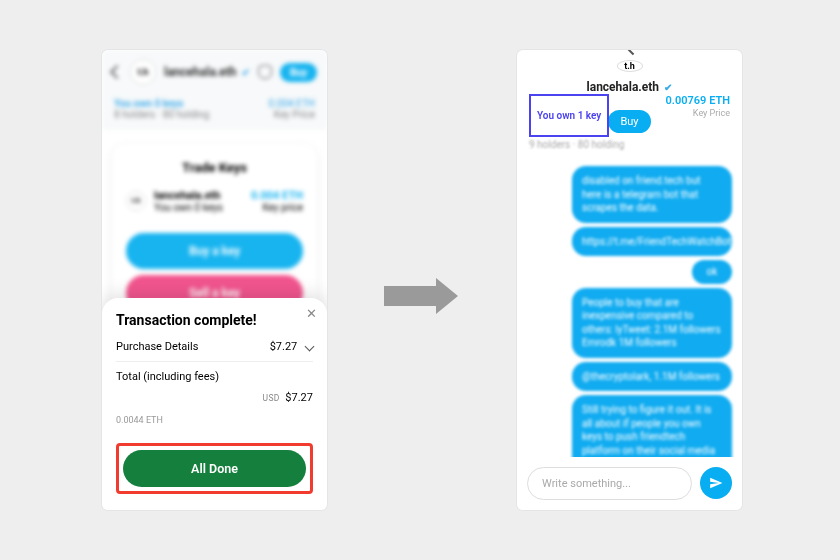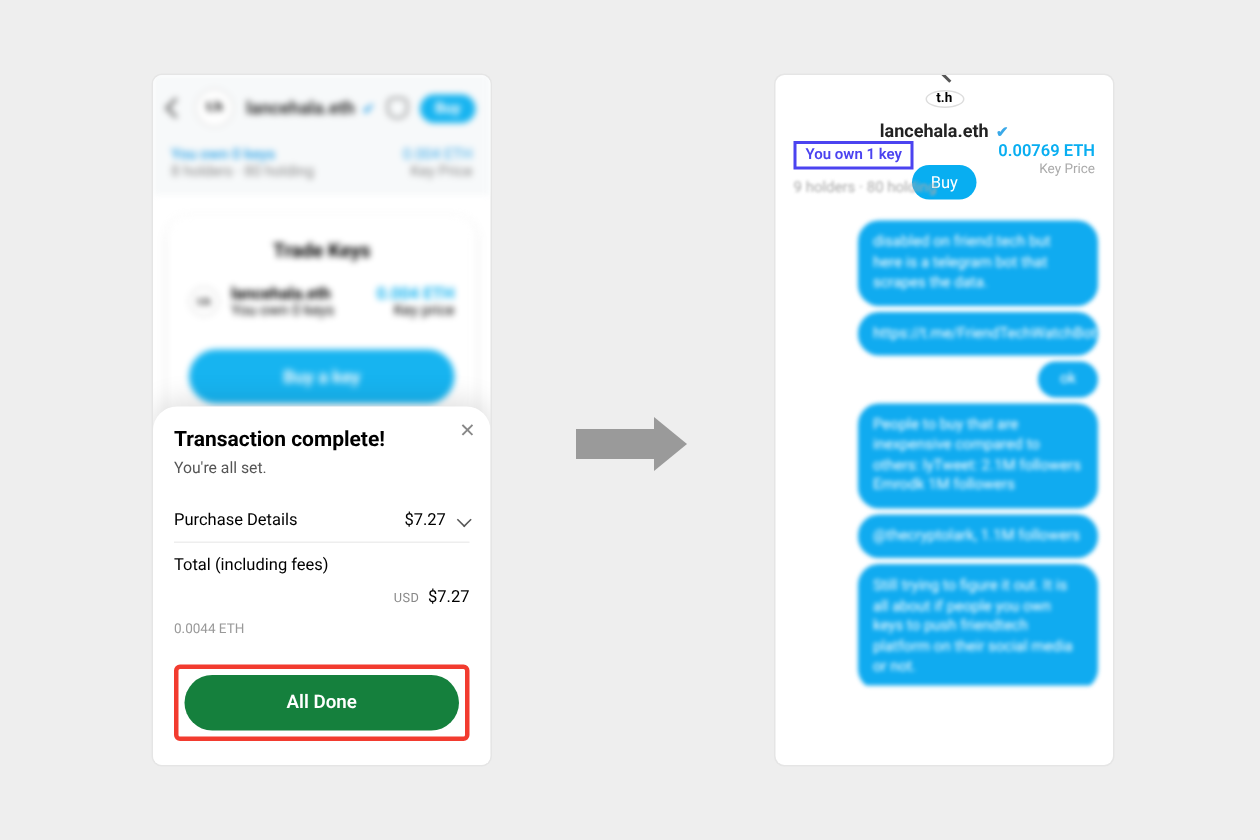--- a/index.html
+++ b/index.html
@@ -56,21 +56,21 @@
   .phone-right{ position:absolute; left:517px; top:50px; width:225px; height:460px; background:#fff; border-radius:6px; overflow:hidden; box-shadow:0 0 0 1px #e5e5e5;}
   .pr-header{ height:44px; display:flex; align-items:center; gap:8px; padding:0 10px;flex-direction:column;}
   .pr-back{ width:10px;height:10px;border-left:2px solid #555;border-bottom:2px solid #555;transform:rotate(45deg);}
   .pr-av{ width:26px;height:26px;border-radius:50%;background:#fff;border:1px solid #ddd;display:flex;align-items:center;justify-content:center;font-size:9px;font-weight:700;}
   .pr-name{ font-weight:700; font-size:12px; color:#222; flex:1;}
   .pr-name small{ color:#3ba9e8; font-size:10px; margin-left:2px;}
   .pr-bell{ width:16px;height:16px; color:#444;}
   .pr-buy{ background:#08aef1; color:#fff; font-size:11px; font-weight:400; padding:5px 12px; border-radius:14px;}
   .pr-sub{ padding:0 12px 8px; font-size:10px;}
   .pr-sub-row{ display:flex; justify-content:space-between; align-items:flex-start;}
-  .own-box{ border:2px solid #4b43f0; padding:2px 6px; color:#4b43f0; font-weight:600; font-size:10px;}
+  .own-box{ border:2px solid #4b43f0; padding:14px 6px; color:#4b43f0; font-weight:600; font-size:10px;}
   .pr-price{ color:#08aef1; font-weight:600; text-align:right; font-size:11px;}
   .pr-sub .muted{ color:#aaa; display:flex; justify-content:space-between; margin-top:2px; filter:blur(1px);}
 
   .chat{ padding:4px 10px 0; height:318px; overflow:hidden; filter:blur(1.5px);}
   .bubble{ background:#10abf0; color:#fff; font-size:10px; line-height:1.35; padding:8px 10px; border-radius:14px; margin:4px 0 4px auto; max-width:160px;}
   .bubble.sm{ max-width:40px; text-align:center; padding:5px 10px;}
 
   .composer{ position:absolute; left:0; right:0; bottom:0; padding:10px; display:flex; gap:8px; background:#fff;}
   .composer .field{ flex:1; border:1px solid #ddd; border-radius:20px; padding:9px 14px; font-size:11px; color:#aaa;}
   .send{ width:32px;height:32px;border-radius:50%;background:#08aef1;display:flex;align-items:center;justify-content:center;}
@@ -118,21 +118,20 @@
           </span>
         </div>
         <button class="pl-pill blue">Buy a key</button>
         <button class="pl-pill pink">Sell a key</button>
       </div>
     </div>
 
     <div class="sheet">
       <span class="close">✕</span>
       <h4>Transaction complete!</h4>
-      <p class="sub">You're all set.</p>
 
       <div class="line">
         <span>Purchase Details</span>
         <span>
           <span>$7.27</span>
           <span class="chev"></span>
         </span>
       </div>
 
       <div class="line bt">
@@ -188,15 +187,23 @@
     <div class="chat">
       <div class="bubble">disabled on friend.tech but here is a telegram bot that scrapes the data.</div>
       <div class="bubble">https://t.me/FriendTechWatchBotNewUsers</div>
       <div class="bubble sm">ok</div>
       <div class="bubble">People to buy that are inexpensive compared to others: lyTweet: 2.1M followers Emrodk 1M followers</div>
       <div class="bubble">@thecryptolark, 1.1M followers</div>
       <div class="bubble">Still trying to figure it out. It is all about if people you own keys to push friendtech platform on their social media or not.</div>
 
     </div>
 
+    <div class="composer">
+      <div class="field">Write something...</div>
+      <div class="send">
+        <svg viewBox="0 0 24 24">
+            <path d="M2 21l21-9L2 3v7l15 2-15 2v7z"></path>
+          </svg>
+      </div>
+    </div>
   </div>
 
 </div>
 
 </body></html>

